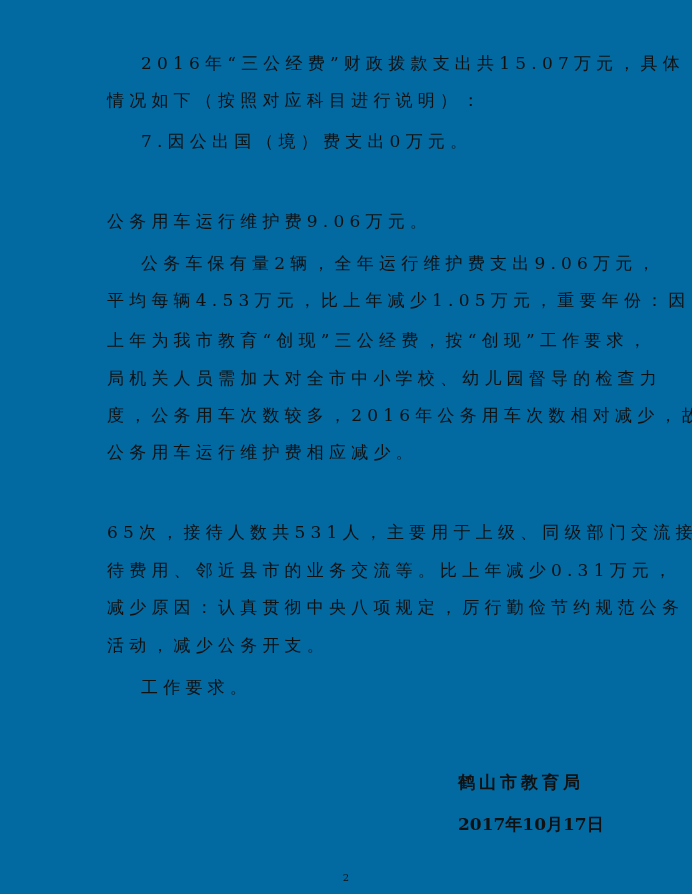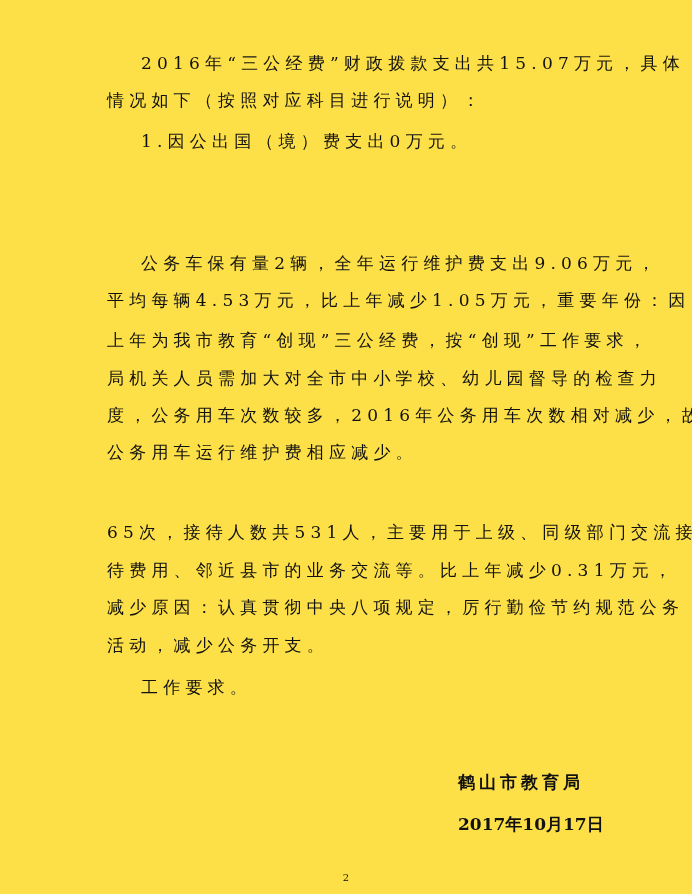--- a/index.html
+++ b/index.html
@@ -1,33 +1,34 @@
 <!DOCTYPE html>
 <html><head>
   <meta charset="utf-8">
   <style>
     html, body { margin: 0; padding: 0; background: #ffffff; }
     body { width: 692px; height: 894px; position: relative; overflow: hidden;
            font-family: "DejaVu Serif", "Liberation Serif", serif; color: #111; }
-    .page { position: absolute; left: 0; top: 0; width: 692px; height: 894px; background: #fde047; }
+    .page { position: absolute; left: 0; top: 0; width: 692px; height: 894px; background: #0369a1; }
     .line { position: absolute; left: 107px; width: 482px; font-size: 17px; line-height: 22px;
             white-space: nowrap; letter-spacing: 5.2px; }
     .indent { left: 141px; }
     .sig { position: absolute; font-size: 17px; line-height: 22px; white-space: nowrap; font-weight: bold; text-align: center; }
     .pagenum { position: absolute; left: 0; width: 692px; text-align: center; font-size: 10px; top: 872px; }
   </style>
 </head>
 <body>
 
 <div class="page">
   <div class="line indent" style="top:52px">2016年“三公经费”财政拨款支出共15.07万元，具体</div>
   <div class="line" style="top:89px">情况如下（按照对应科目进行说明）：</div>
 
-  <div class="line indent" style="top:130px">1.因公出国（境）费支出0万元。</div>
+  <div class="line indent" style="top:130px">7.因公出国（境）费支出0万元。</div>
 
+  <div class="line" style="top:210px">公务用车运行维护费9.06万元。</div>
 
   <div class="line indent" style="top:252px">公务车保有量2辆，全年运行维护费支出9.06万元，</div>
   <div class="line" style="top:289px">平均每辆4.53万元，比上年减少1.05万元，重要年份：因</div>
   <div class="line" style="top:329px">上年为我市教育“创现”三公经费，按“创现”工作要求，</div>
   <div class="line" style="top:367px">局机关人员需加大对全市中小学校、幼儿园督导的检查力</div>
   <div class="line" style="top:404px">度，公务用车次数较多，2016年公务用车次数相对减少，故</div>
   <div class="line" style="top:441px">公务用车运行维护费相应减少。</div>
 
   <div class="line" style="top:521px">65次，接待人数共531人，主要用于上级、同级部门交流接</div>
   <div class="line" style="top:559px">待费用、邻近县市的业务交流等。比上年减少0.31万元，</div>

